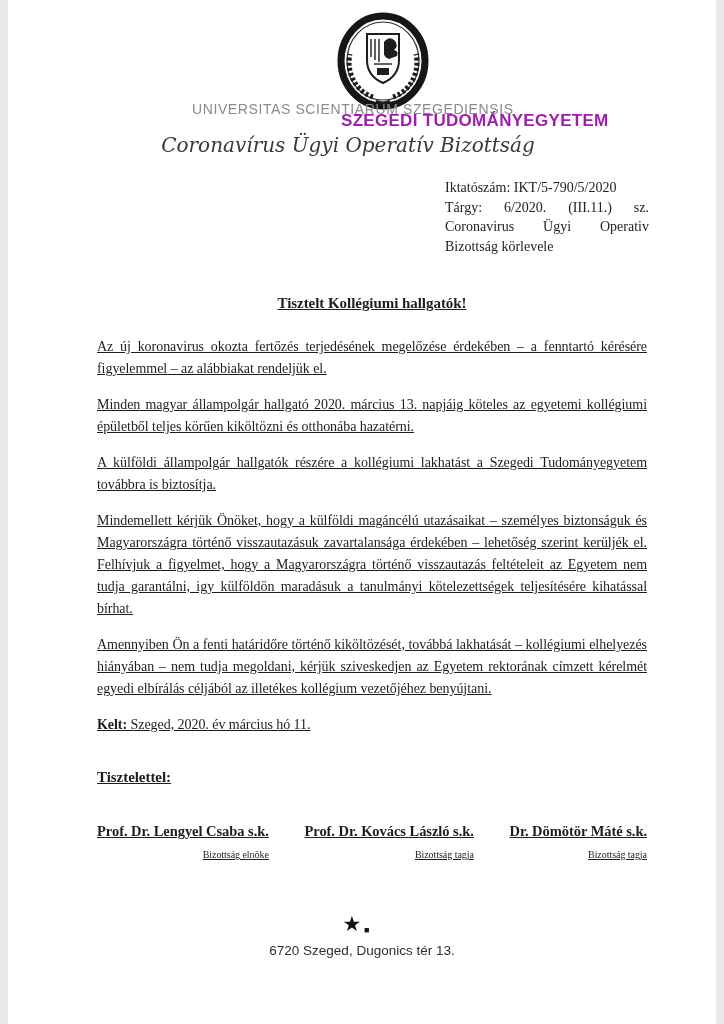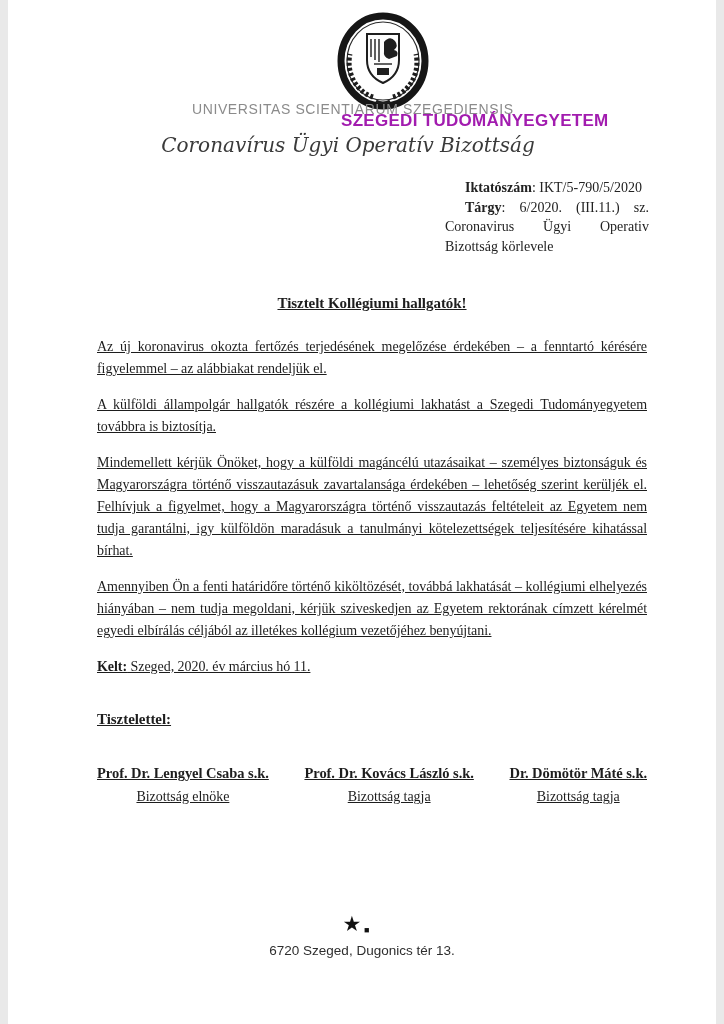--- a/index.html
+++ b/index.html
@@ -28,21 +28,21 @@
   .committee{
     position:absolute;left:0;top:133px;width:680px;text-align:center;
     font-family:"DejaVu Serif", serif;font-style:italic;
     font-size:20px;color:#3a3a3a;
   }
   
   .ref-block{
     position:absolute;left:437px;top:178px;width:204px;
     font-size:14px;line-height:19.5px;text-align:justify;color:#222;
   }
-  .ref-block b{font-weight:bold;margin-left:20px;}
+  .ref-block b{font-weight:normal;}
   
   .letter{
     position:absolute;left:89px;top:292px;width:550px;
     font-size:14px;line-height:22px;letter-spacing:-0.05px;text-decoration:underline;
   }
   .salutation{
     text-align:center;font-weight:bold;font-size:15px;
     margin:0 0 22px 0;
   }
   .letter p.body-par{
@@ -51,21 +51,21 @@
   .date-line{margin:10px 0 0 0;}
   .date-line b{font-weight:bold;}
   .closing{margin:30px 0 6px 0;font-weight:bold;font-size:15px;}
   
   .sig-row{
     display:flex;justify-content:space-between;
     margin-top:32px;
   }
   .sig-col{text-align:center;}
   .sig-name{font-weight:bold;font-size:14.5px;white-space:nowrap;}
-  .sig-role{font-size:14px;margin-top:2px;}
+  .sig-role{font-size:10px;margin-top:2px;text-align:right;}
   
   .star-wrap{
     position:absolute;left:0;right:20px;top:914px;text-align:center;
   }
   .star-mark{position:relative;display:inline-block;font-size:21px;line-height:21px;color:#111;}
   .star-mark .sq{
     position:absolute;right:-8px;bottom:0px;font-size:9px;line-height:9px;
   }
   .footer-address{
     position:absolute;left:0;right:0;top:942px;text-align:center;
@@ -99,20 +99,21 @@
 
   <div class="ref-block">
     <div><b>Iktatószám</b><span>: IKT/5-790/5/2020</span></div>
     <div><b>Tárgy</b><span>: 6/2020. (III.11.) sz. Coronavirus Ügyi Operativ Bizottság körlevele</span></div>
   </div>
 
   <div class="letter">
     <p class="salutation">Tisztelt Kollégiumi hallgatók!</p>
 
     <p class="body-par">Az új koronavirus okozta fertőzés terjedésének megelőzése érdekében – a fenntartó kérésére figyelemmel – az alábbiakat rendeljük el.</p>
+    <p class="body-par">Minden magyar állampolgár hallgató 2020. március 13. napjáig köteles az egyetemi kollégiumi épületből teljes körűen kiköltözni és otthonába hazatérni.</p>
     <p class="body-par">A külföldi állampolgár hallgatók részére a kollégiumi lakhatást a Szegedi Tudományegyetem továbbra is biztosítja.</p>
     <p class="body-par">Mindemellett kérjük Önöket, hogy a külföldi magáncélú utazásaikat – személyes biztonságuk és Magyarországra történő visszautazásuk zavartalansága érdekében – lehetőség szerint kerüljék el. Felhívjuk a figyelmet, hogy a Magyarországra történő visszautazás feltételeit az Egyetem nem tudja garantálni, igy külföldön maradásuk a tanulmányi kötelezettségek teljesítésére kihatással bírhat.</p>
     <p class="body-par">Amennyiben Ön a fenti határidőre történő kiköltözését, továbbá lakhatását – kollégiumi elhelyezés hiányában – nem tudja megoldani, kérjük sziveskedjen az Egyetem rektorának címzett kérelmét egyedi elbírálás céljából az illetékes kollégium vezetőjéhez benyújtani.</p>
 
     <p class="date-line"><b>Kelt:</b><span> Szeged, 2020. év március hó 11.</span></p>
 
     <p class="closing">Tisztelettel:</p>
 
     <div class="sig-row">
       <div class="sig-col">

